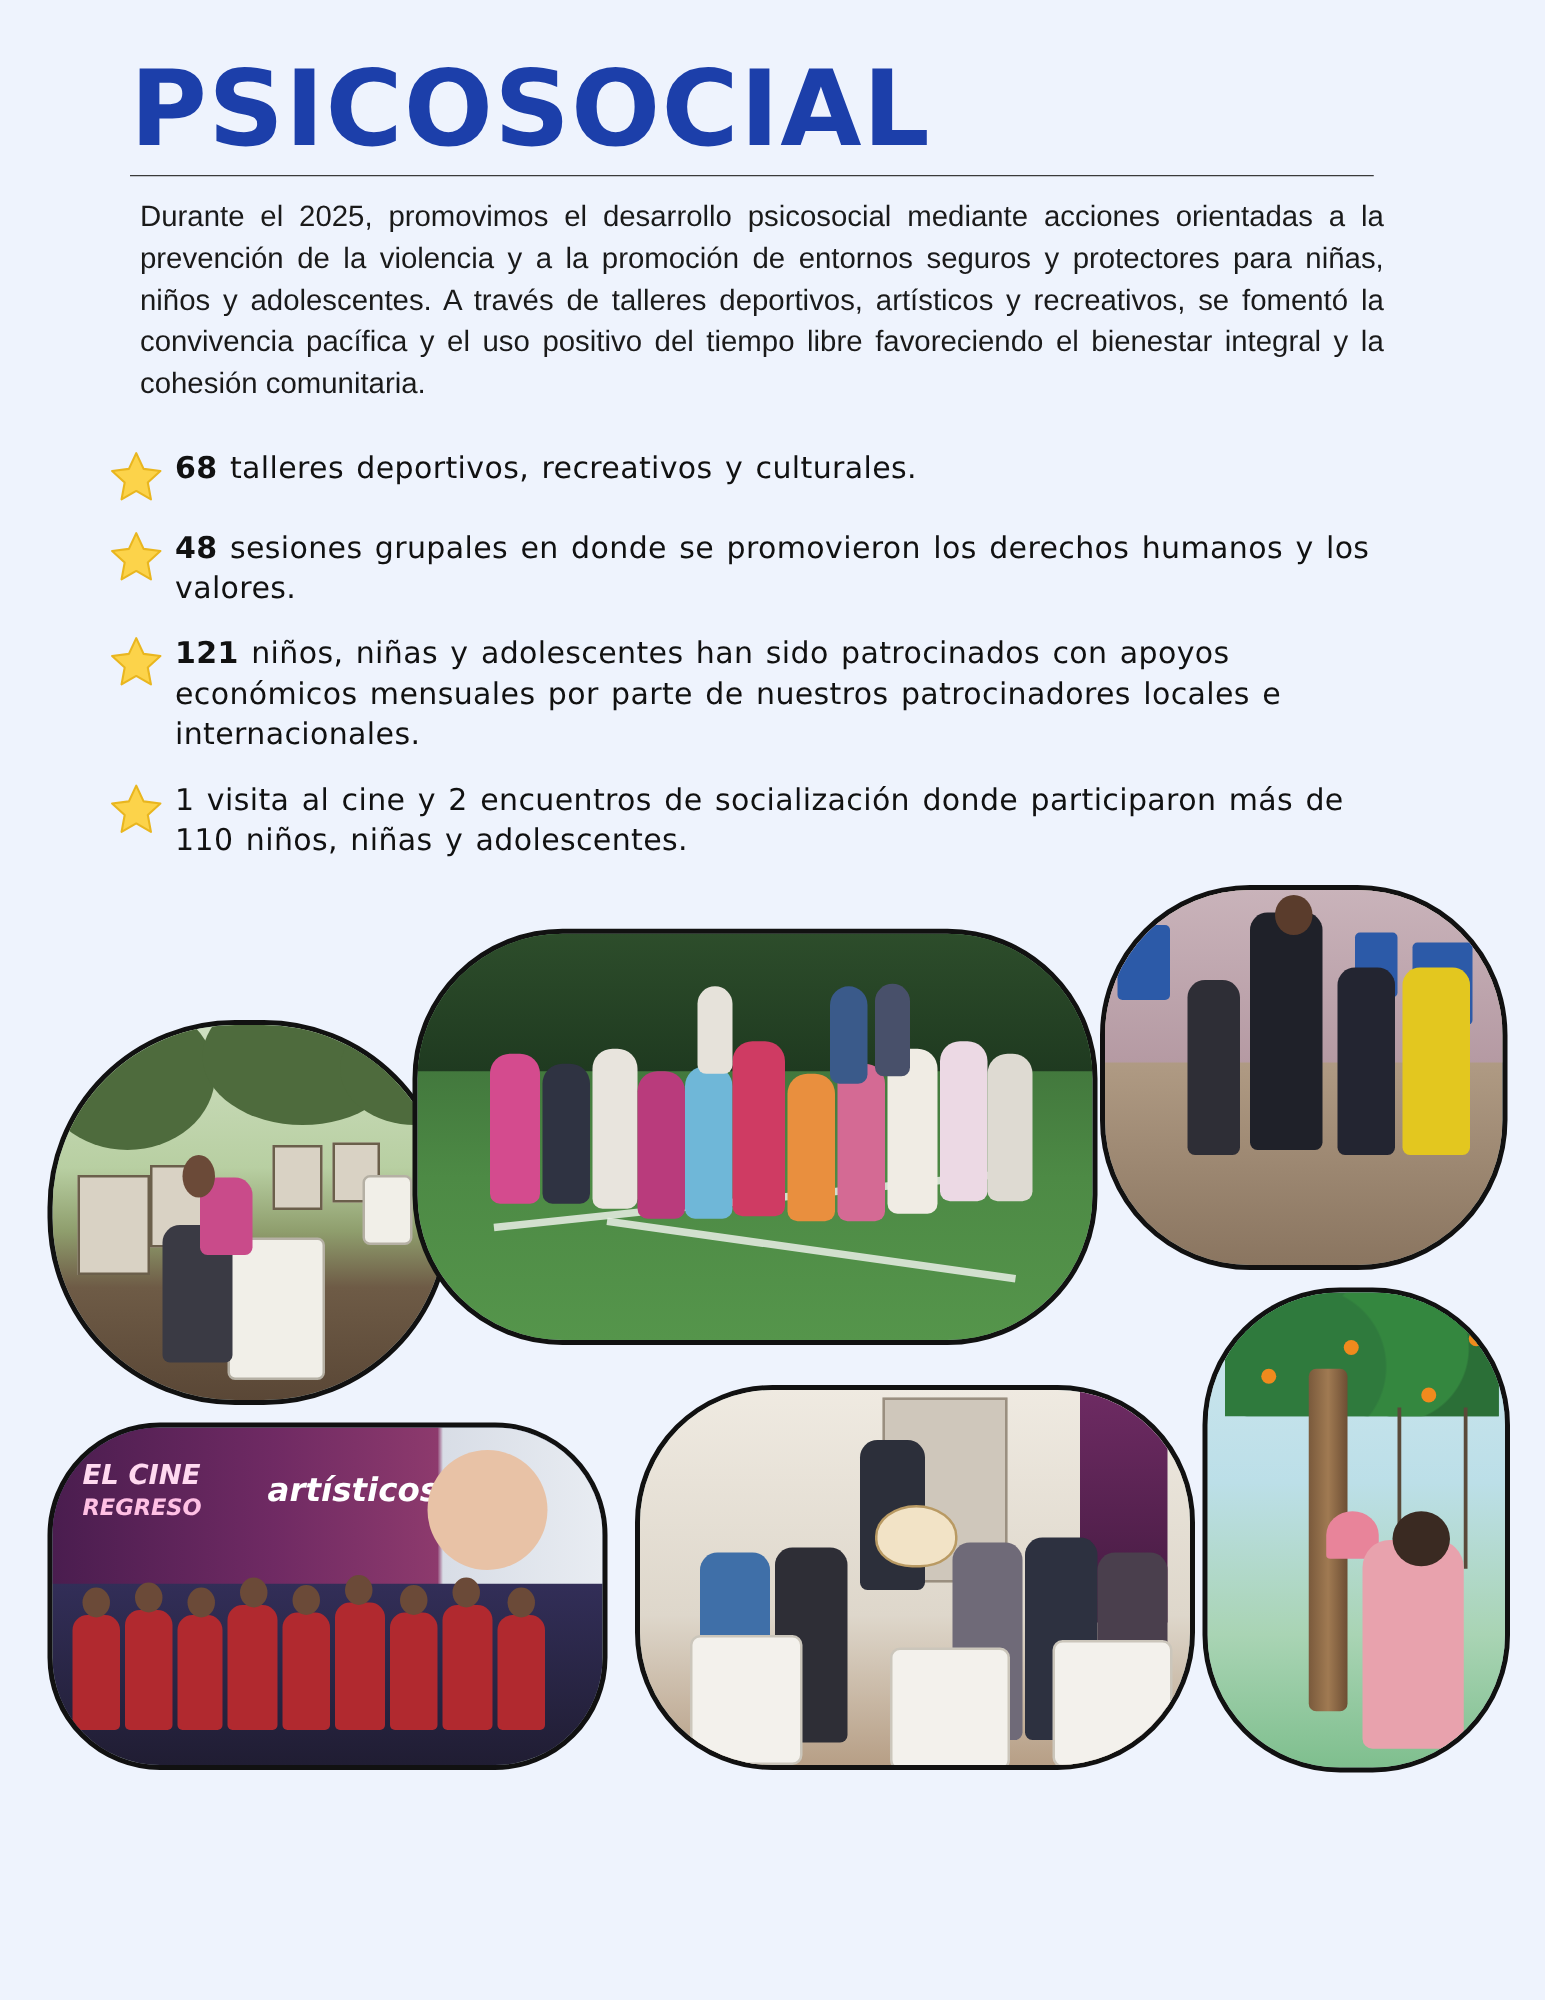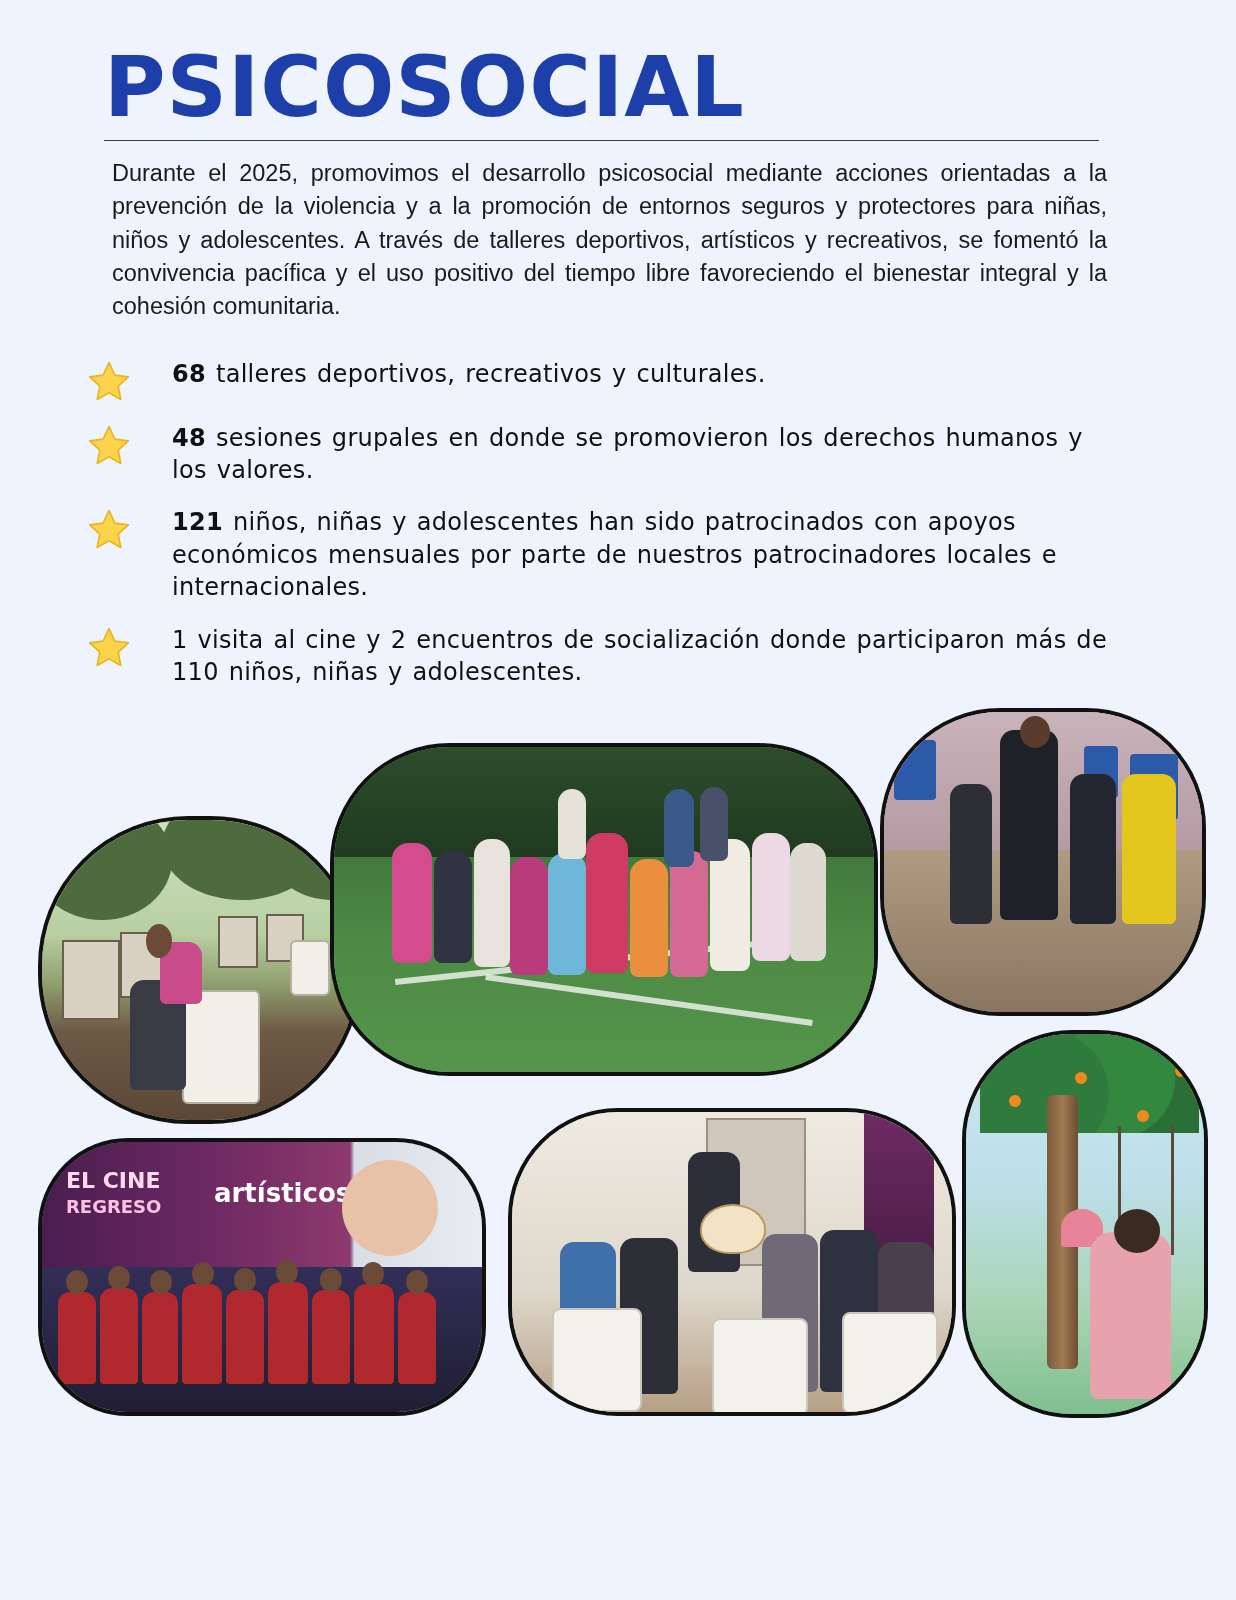--- a/index.html
+++ b/index.html
@@ -55,21 +55,20 @@
 
   
   .bullets {
     margin: 34px 0 0 88px;
     width: 1030px;
   }
   .bullet {
     display: flex;
     align-items: flex-start;
     margin-bottom: 20px;
-    gap: 32px;
   }
   .star {
     flex: 0 0 auto;
     width: 42px;
     height: 42px;
     margin-right: 10px;
     margin-top: 2px;
   }
   .bullet-text {
     font-family: "DejaVu Sans", sans-serif;
@@ -82,20 +81,21 @@
   .bullet-text b {
     font-weight: bold;
   }
 
   
   .collage {
     position: relative;
     width: 1236px;
     height: 720px;
     margin-top: 6px;
+    font-style: italic;
   }
   .photo {
     position: absolute;
     border: 4px solid #111;
     overflow: hidden;
     background: #9aa;
   }
 
   
   #photo-art       { left: 38px;  top: 108px; width: 315px; height: 300px; border-radius: 150px/150px; }

